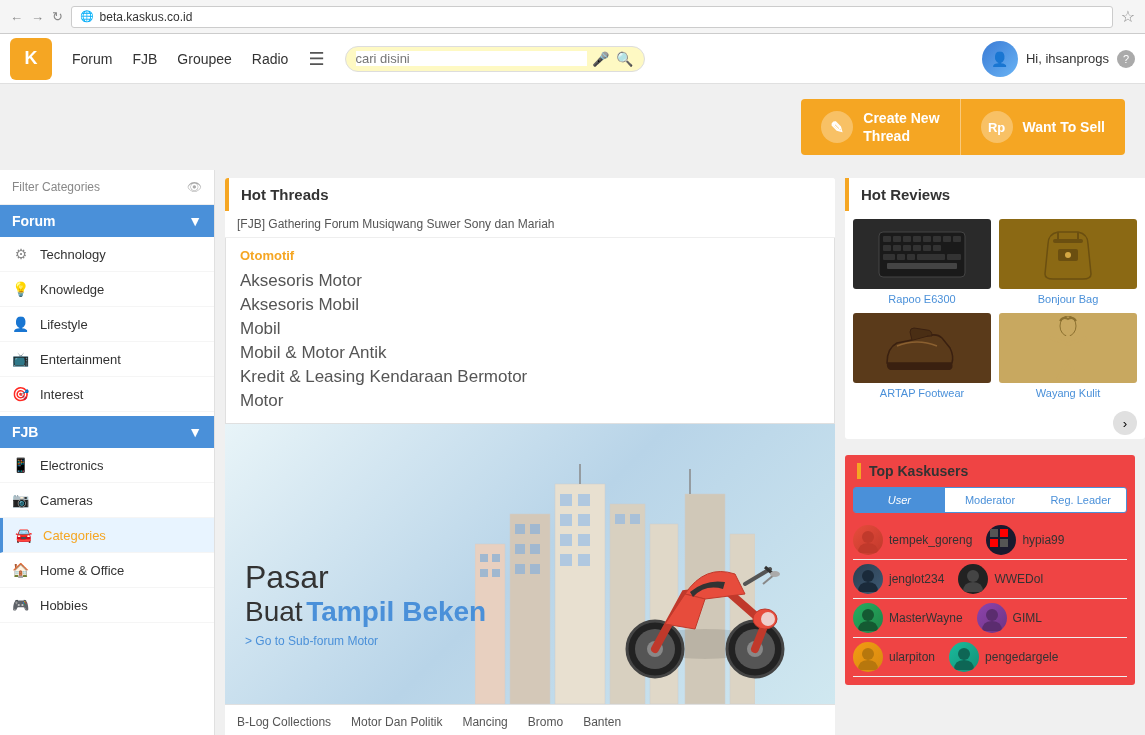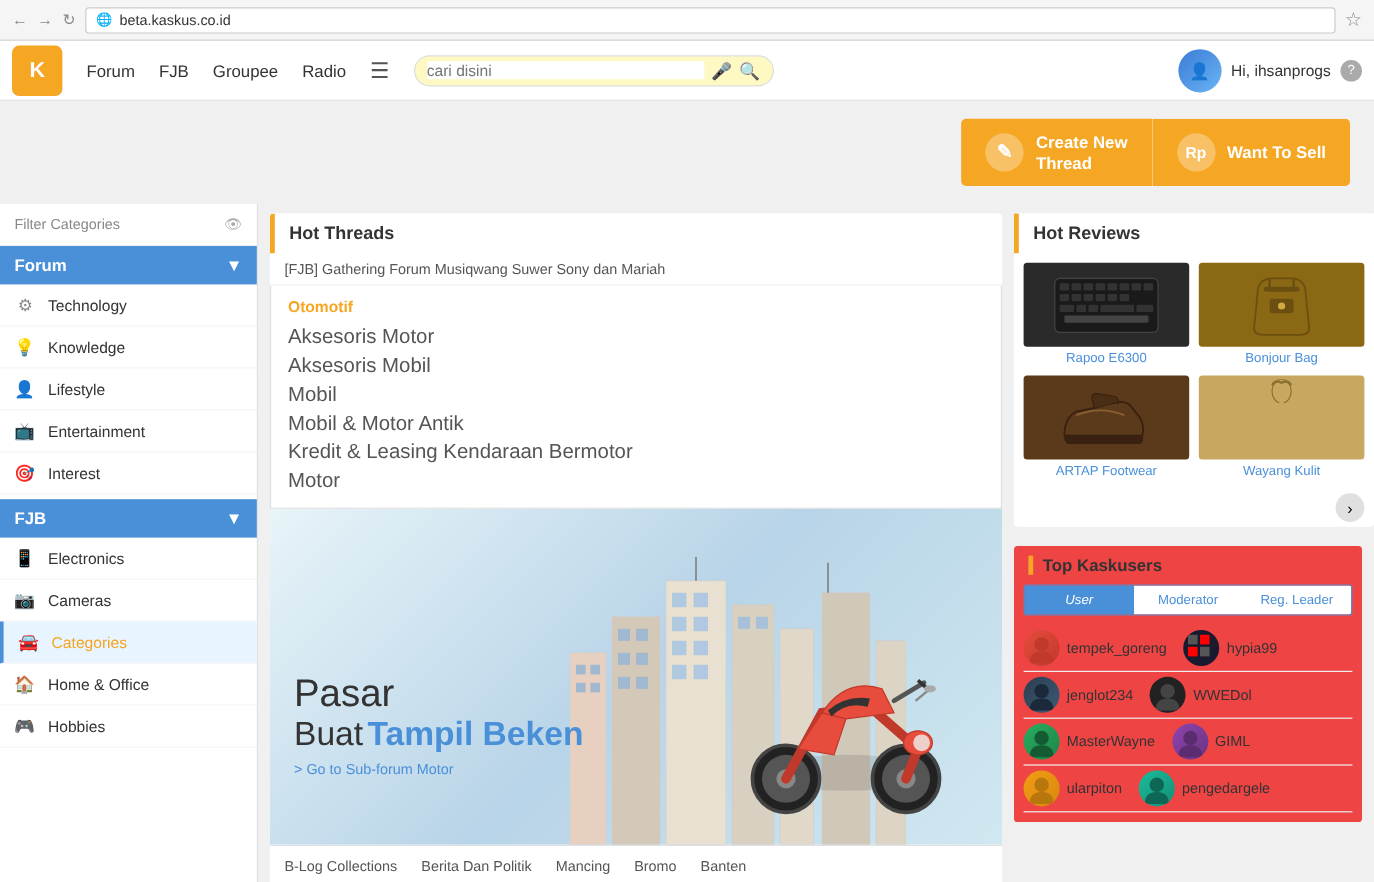--- a/index.html
+++ b/index.html
@@ -511,21 +511,21 @@
                 <span class="buat">Buat</span>
                 <span class="tampil-beken">Tampil Beken</span>
               </div>
               <a class="banner-link">&gt; Go to Sub-forum Motor</a>
             </div>
           </div>
         </div>
 
         <div class="sub-tabs">
           <span class="sub-tab">B-Log Collections</span>
-          <span class="sub-tab">Berita Dan Politik</span>
+          <span class="sub-tab">Motor Dan Politik</span>
           <span class="sub-tab">Mancing</span>
           <span class="sub-tab">Bromo</span>
           <span class="sub-tab">Banten</span>
         </div>
 
       </div>
 
       <div style="width:290px; display:flex; flex-direction:column; gap:8px;">
         <div class="hot-reviews-section">
           <div class="section-header">

